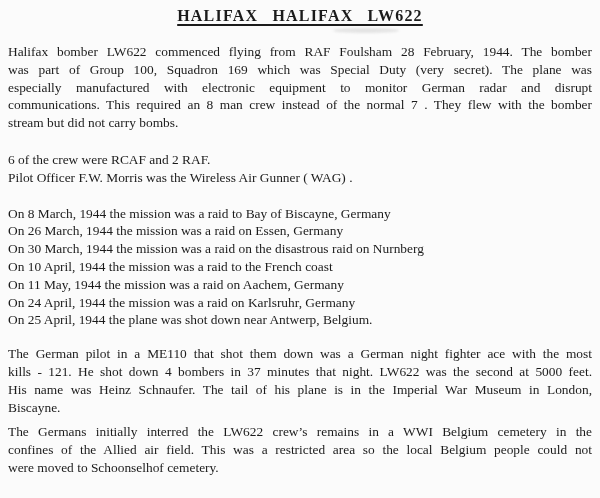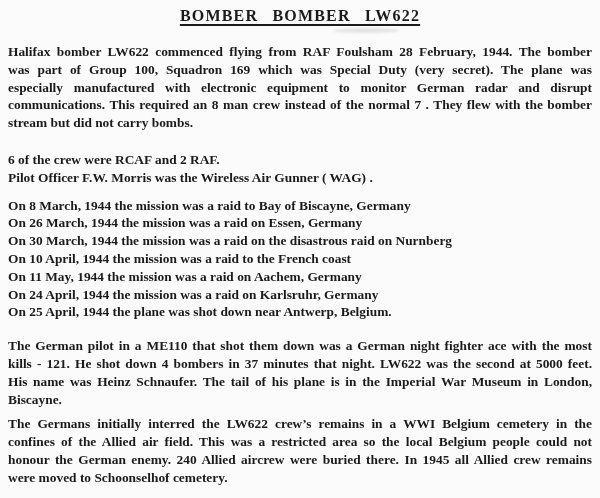--- a/index.html
+++ b/index.html
@@ -34,35 +34,35 @@
   .smudge {
     position: absolute;
     left: 333px;
     top: 28px;
     width: 66px;
     height: 5px;
     background: #e4e4e4;
     border-radius: 50%;
     filter: blur(1.2px);
   }
-  .para { margin: 0; font-weight: bold; }
+  .para { margin: 0; }
   .para div { text-align: left; }
   .para .jl { text-align: justify; text-align-last: justify; }
   .p-intro    { margin-bottom: 19px; }
-  .p-crew     { margin-bottom: 10px; }
+  .p-crew     { margin-bottom: 18px; }
   .p-missions { margin-bottom: 16px; }
   .p-pilot    { margin-bottom: 7px; }
 </style>
 </head>
 <body>
 
 <div class="page">
 
   <div class="title-row">
-    <span class="title-text">BOMBER BOMBER LW622</span>
+    <span class="title-text">HALIFAX HALIFAX LW622</span>
   </div>
   <div class="smudge"></div>
 
   <div class="para p-intro">
     <div class="jl">Halifax bomber LW622 commenced flying from RAF Foulsham 28 February, 1944.  The bomber</div>
     <div class="jl">was part of Group 100, Squadron 169 which was Special Duty (very secret).  The plane was</div>
     <div class="jl">especially manufactured with electronic equipment to monitor German radar and disrupt</div>
     <div class="jl">communications.  This required an 8 man crew instead of the normal 7 .  They flew with the bomber</div>
     <div>stream but did not carry bombs.</div>
   </div>
@@ -85,17 +85,16 @@
   <div class="para p-pilot">
     <div class="jl">The German pilot in a ME110 that shot them down was a German night fighter ace with the most</div>
     <div class="jl">kills - 121.  He shot down 4 bombers in 37 minutes that night.  LW622 was the second at 5000 feet.</div>
     <div class="jl">His name was Heinz Schnaufer.   The tail of his plane is in the Imperial War Museum in London,</div>
     <div>Biscayne.</div>
   </div>
 
   <div class="para p-burial">
     <div class="jl">The Germans initially interred the LW622 crew’s remains in a WWI Belgium cemetery in the</div>
     <div class="jl">confines of the Allied air field.  This was a restricted area so the local Belgium people could not</div>
-    <div class="jl">honour the German enemy.  240 Allied aircrew were buried there.  In 1945 all Allied crew remains</div>
     <div>were moved to Schoonselhof cemetery.</div>
   </div>
 
 </div>
 
 </body></html>

